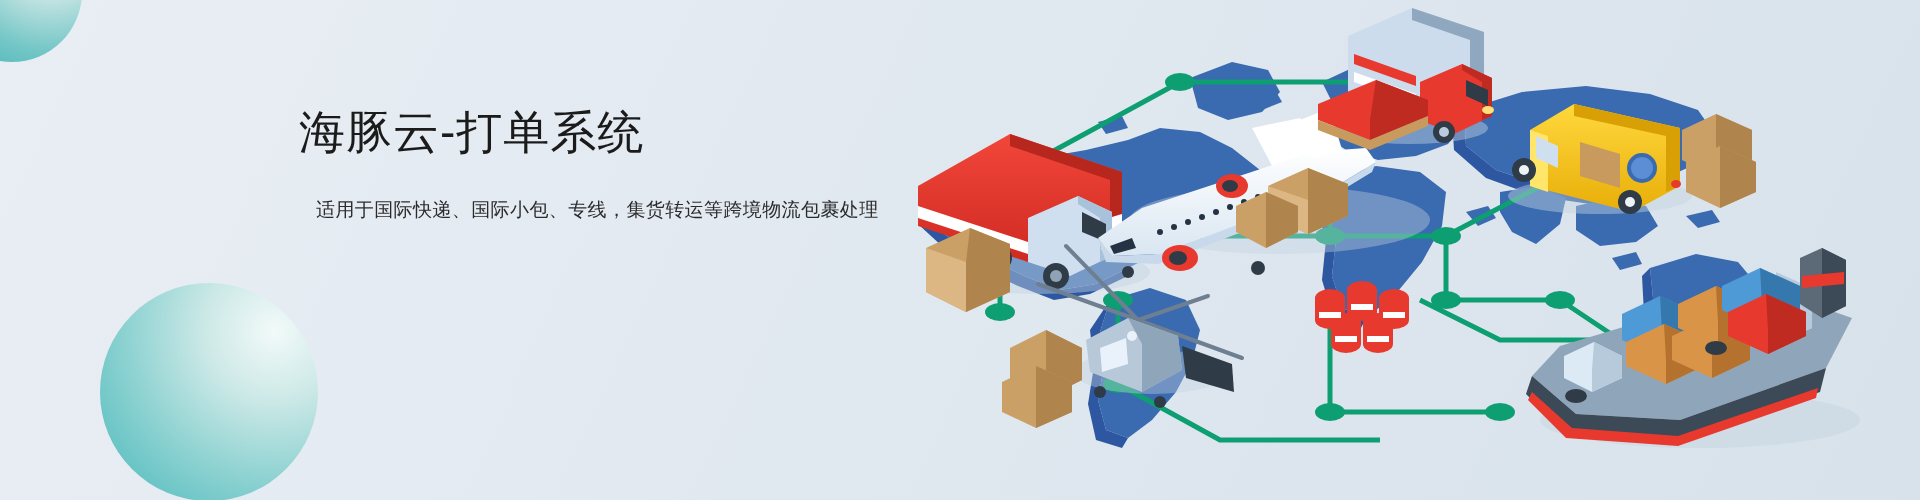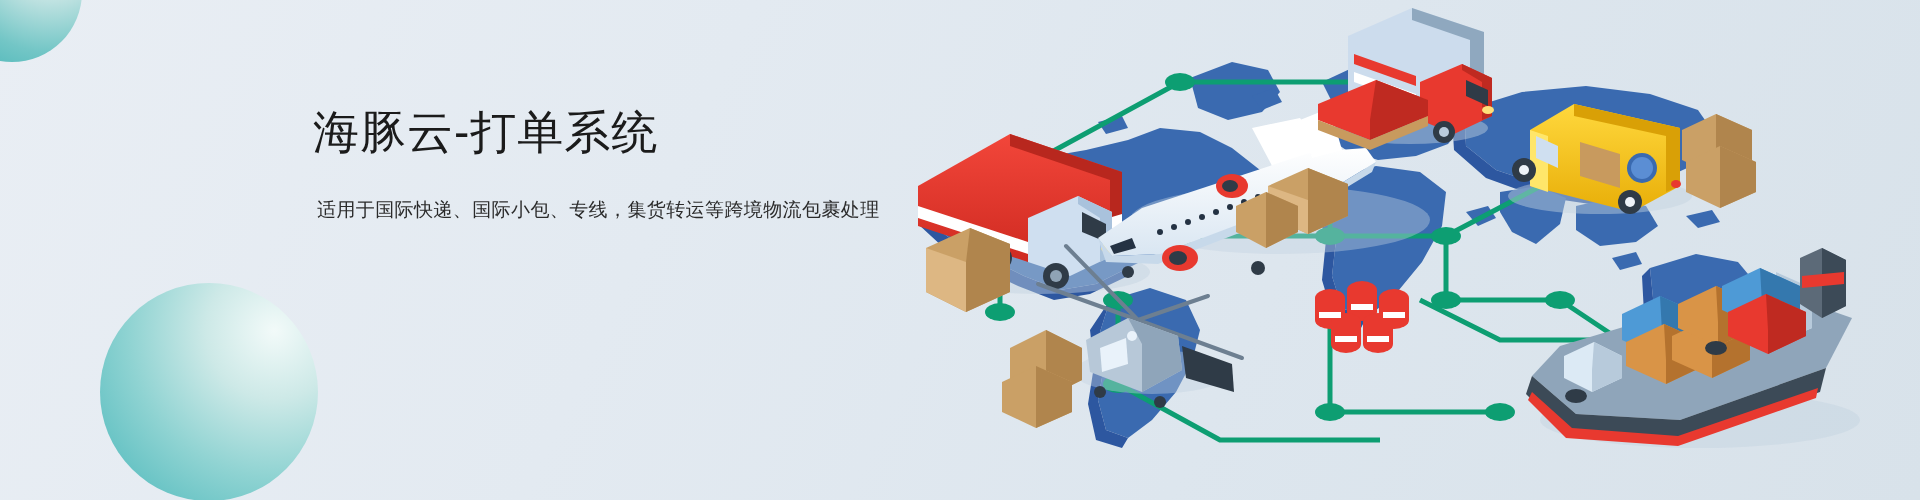--- a/index.html
+++ b/index.html
@@ -15,27 +15,27 @@
   .deco-circle{position:absolute;border-radius:50%;}
   #circle-top-left{
     left:-58px;top:-78px;width:140px;height:140px;
     background:radial-gradient(circle at 78% 18%, #eef7f6 0%, #bfe2e1 34%, #73c6c6 66%, #3fb1b4 100%);
   }
   #circle-bottom-left{
     left:100px;top:283px;width:218px;height:218px;
     background:radial-gradient(circle at 80% 22%, #f2faf9 0%, #cde9e7 28%, #8fd3d2 60%, #49b7ba 100%);
   }
   
-  #text-block{position:absolute;left:313px;top:104px;width:620px;}
+  #text-block{position:absolute;left:299px;top:104px;width:620px;}
   #page-title{
     margin:0;font-size:46px;line-height:1.25;font-weight:400;
     color:#1b1b1b;letter-spacing:1px;white-space:nowrap;
   }
   #page-subtitle{
-    margin:34px 0 0 4px;font-size:19px;line-height:1.5;font-weight:400;
+    margin:34px 0 0 17px;font-size:19px;line-height:1.5;font-weight:400;
     color:#2b2b2b;letter-spacing:.4px;white-space:nowrap;
   }
   
   #illustration{position:absolute;right:0;top:0;width:1060px;height:500px;}
   #illustration svg{display:block;width:100%;height:100%;}
 </style>
 </head>
 <body>
 
 <div id="banner">

